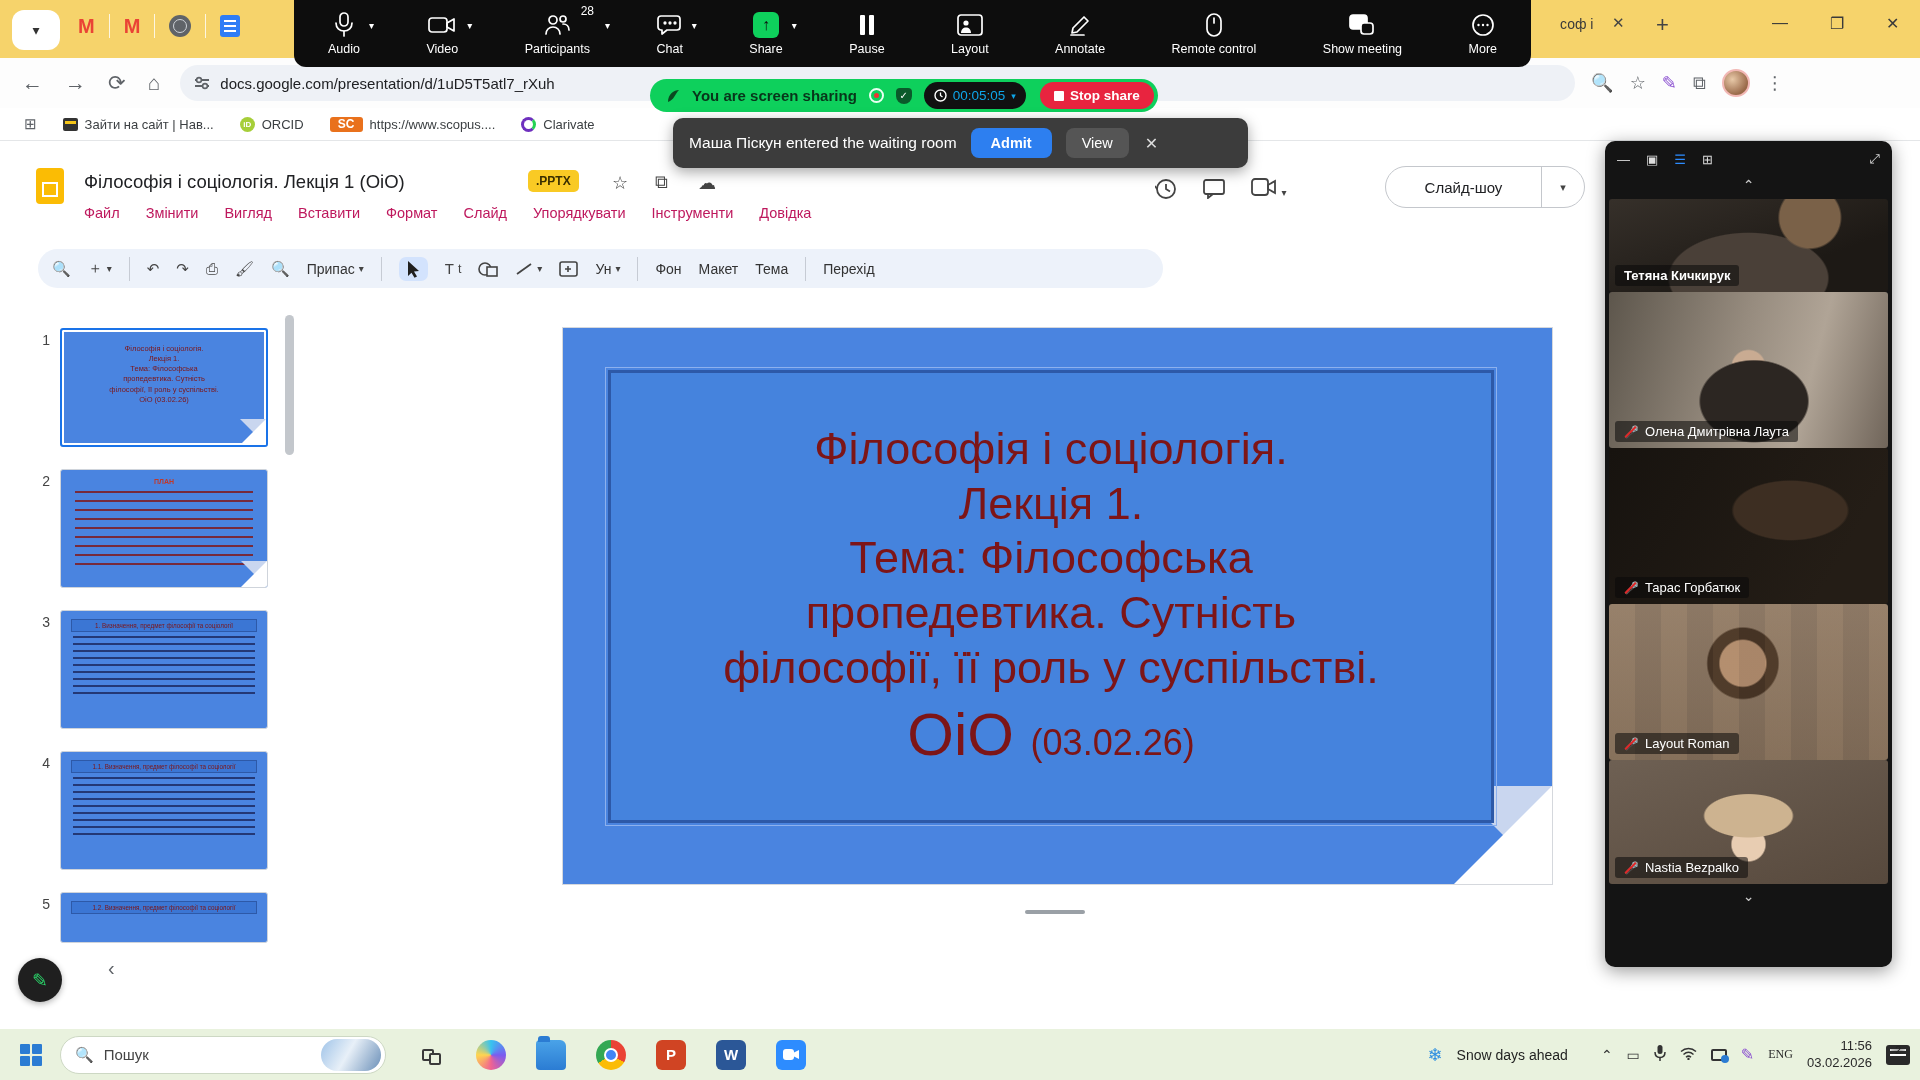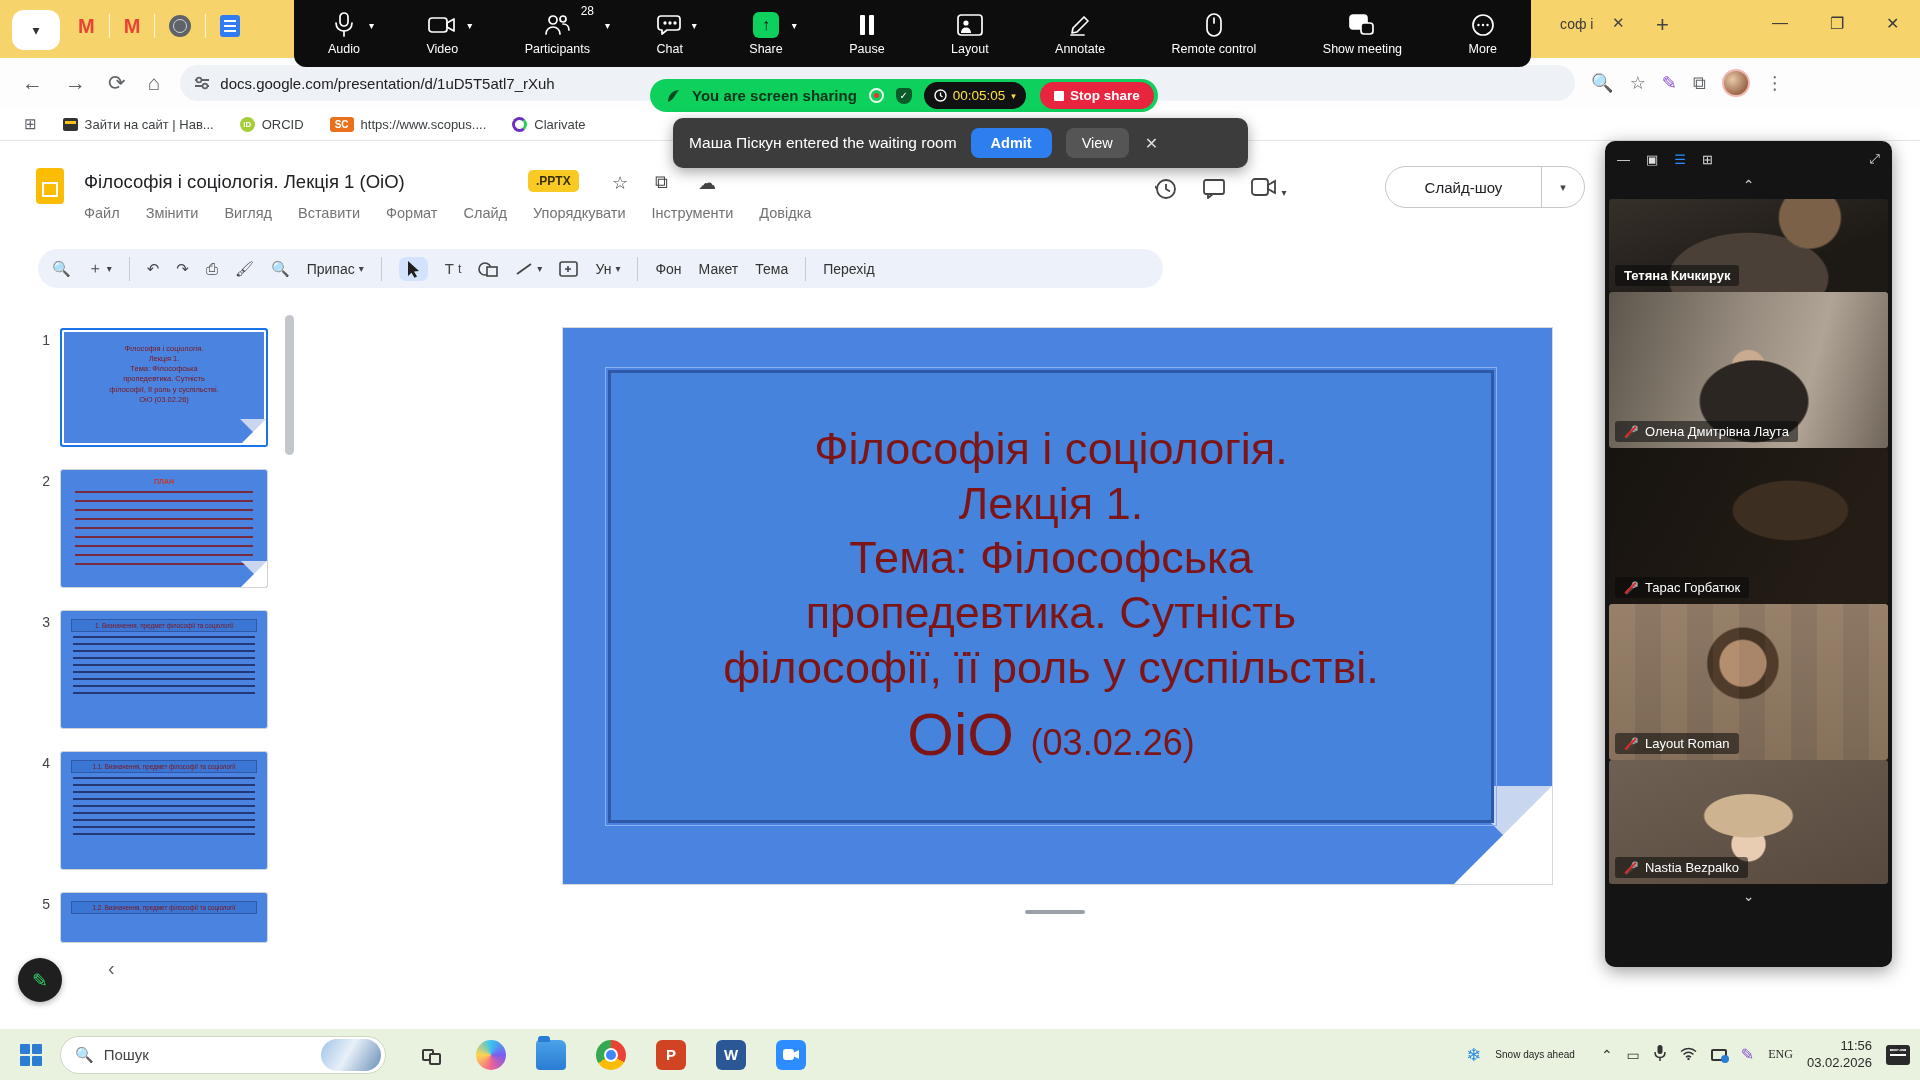--- a/index.html
+++ b/index.html
@@ -35,22 +35,22 @@
     background:radial-gradient(circle at 35% 35%, #e8c9a8, #9a6a4a 70%); border:2px solid #f2b8b5; }
 
   #bookmarks { left:0; top:108px; width:1920px; height:33px; background:#fff;
     border-bottom:1px solid #e4e6e8; display:flex; align-items:center; font-size:13px; color:#3c4043; }
   .bm { display:flex; align-items:center; gap:7px; margin-left:26px; white-space:nowrap; }
   .bm-grid { color:#5f6368; font-size:15px; margin-left:24px; }
   .bm-cap { width:15px; height:13px; background:#333; border-radius:2px; position:relative; }
   .bm-cap:after { content:""; position:absolute; left:2px; right:2px; top:3px; height:3px; background:#f5c518; }
   .bm-orcid { width:15px; height:15px; border-radius:50%; background:#a6ce39; color:#fff;
     font-size:8px; font-weight:bold; display:flex; align-items:center; justify-content:center; }
-  .bm-sc { width:24px; height:15px; border-radius:3px; background:#e9711c; color:#fff;
-    font-size:10px; font-weight:bold; display:flex; align-items:center; justify-content:center; }
+  .bm-sc { width:33px; height:15px; border-radius:3px; background:#e9711c; color:#fff;
+    font-size:12px; font-weight:bold; display:flex; align-items:center; justify-content:center; }
   .bm-cl { width:15px; height:15px; border-radius:50%; border:3px solid #6e2fbe; border-right-color:#24d354; }
 
   
   #zoomtb { left:294px; top:0; width:1237px; height:67px; background:#0d0d0d;
     border-radius:0 0 12px 12px; display:flex; align-items:center; justify-content:space-between;
     padding:0 34px; z-index:30; }
   .zitem { display:flex; flex-direction:column; align-items:center; gap:4px; color:#fff; position:relative; }
   .zlabel { font-size:12.5px; color:#fff; white-space:nowrap; }
   .zic { height:26px; display:flex; align-items:center; }
   .zchev { position:absolute; right:-14px; top:8px; color:#fff; font-size:10px; }
@@ -60,21 +60,21 @@
   svg.zsvg { stroke:#fff; fill:none; stroke-width:1.7; stroke-linecap:round; stroke-linejoin:round; }
 
   
   #banner { left:650px; top:79px; height:33px; background:#0ed05c; border-radius:17px;
     display:flex; align-items:center; padding:0 4px 0 16px; gap:12px; z-index:31; }
   .banner-txt { color:#08351a; font-weight:bold; font-size:15px; white-space:nowrap; }
   .rec { width:15px; height:15px; border:2px solid #eafff1; border-radius:50%; position:relative; }
   .rec:after { content:""; position:absolute; inset:3px; background:#e33; border-radius:50%; }
   .shield { width:16px; height:16px; background:#0a5a2a; border-radius:4px 4px 8px 8px; color:#fff;
     font-size:10px; display:flex; align-items:center; justify-content:center; }
-  .timer-pill { height:27px; background:#111; border-radius:14px; color:#fde047; font-size:13.5px;
+  .timer-pill { height:27px; background:#111; border-radius:14px; color:#0ea5e9; font-size:13.5px;
     display:flex; align-items:center; gap:6px; padding:0 10px; }
   .stopbtn { height:27px; background:#e8243f; border-radius:14px; color:#fff; font-size:13.5px;
     font-weight:bold; display:flex; align-items:center; gap:6px; padding:0 14px; margin-left:2px; }
 
   
   #notif { left:673px; top:118px; width:575px; height:50px; background:#3c3c3c; border-radius:10px;
     display:flex; align-items:center; padding:0 16px; gap:14px; z-index:32;
     box-shadow:0 4px 14px rgba(0,0,0,.35); }
   .notif-txt { color:#fff; font-size:15.5px; white-space:nowrap; }
   .admit { background:#2d7ff0; color:#fff; font-weight:bold; font-size:14.5px; border-radius:8px;
@@ -83,21 +83,21 @@
   .notif-x { color:#ddd; font-size:16px; margin-left:2px; }
 
   
   #slides-logo { left:36px; top:168px; width:28px; height:36px; background:#fbbc04; border-radius:4px; }
   #slides-logo:after { content:""; position:absolute; left:6px; right:6px; top:14px; bottom:7px;
     border:2.5px solid #fff; }
   .doc-title { left:84px; top:171px; font-size:18.5px; color:#202124; }
   .pptx { left:528px; top:170px; background:#f9ca24; color:#3a2f00; font-weight:bold; font-size:12px;
     border-radius:5px; padding:4px 8px; }
   .hdr-ic { top:172px; color:#444; font-size:18px; }
-  #menubar { left:84px; top:205px; display:flex; gap:26px; font-size:14.5px; color:#737373; }
+  #menubar { left:84px; top:205px; display:flex; gap:26px; font-size:14.5px; color:#be185d; }
   #right-ics { left:1155px; top:178px; display:flex; align-items:center; gap:26px; color:#444; }
   #slideshow { left:1385px; top:166px; width:200px; height:42px; border:1px solid #c4c7cc;
     border-radius:21px; display:flex; align-items:center; background:#fff; }
   .ss-label { flex:1; text-align:center; font-size:15px; color:#202124; }
   .ss-sep { width:1px; height:100%; background:#c4c7cc; }
   .ss-chev { width:42px; text-align:center; color:#444; font-size:11px; }
 
   
   #stoolbar { left:38px; top:249px; width:1125px; height:39px; background:#edf2fa; border-radius:20px;
     display:flex; align-items:center; padding:0 14px; gap:17px; color:#444; font-size:15px; }
@@ -204,21 +204,21 @@
   .ic-folder { background:linear-gradient(180deg,#4aa3e8,#2b7cd3); border-radius:4px 6px 4px 4px; position:relative; }
   .ic-folder:before { content:""; position:absolute; top:-4px; left:2px; width:12px; height:6px;
     background:#2b7cd3; border-radius:3px 3px 0 0; }
   .ic-chrome { border-radius:50%; background:conic-gradient(#ea4335 0 33%, #fbbc05 33% 66%, #34a853 66% 100%); position:relative; }
   .ic-chrome:after { content:""; position:absolute; inset:8px; background:#4285f4; border:2.5px solid #fff; border-radius:50%; }
   .ic-ppt { background:#d04423; }
   .ic-word { background:#2b5797; }
   .ic-zoom { background:#2d8cff; position:relative; }
   #tray { margin-left:auto; display:flex; align-items:center; gap:14px; padding-right:10px; color:#2a2a2a; }
   .snow { color:#2b8de0; font-size:18px; }
-  .weather-txt { font-size:10px; color:#1f1f1f; margin-right:12px; }
+  .weather-txt { font-size:14px; color:#1f1f1f; margin-right:19px; }
   .tray-ic { font-size:14px; color:#333; }
   .cast { position:relative; width:16px; height:12px; border:2px solid #333; border-radius:2px; }
   .cast:after { content:""; position:absolute; right:-4px; bottom:-4px; width:8px; height:8px;
     background:#2b7cd3; border-radius:50%; }
   .feather { color:#8a4fd0; font-size:16px; }
   .lang { font-size:12px;font-family:Liberation Serif, serif; }
   .clock { text-align:right; font-size:13px; line-height:1.25; }
   .bellbox { position:relative; width:24px; height:20px; background:#2a2a2a; border-radius:3px; }
   .bellbox i { position:absolute; left:4px; top:4px; width:16px; height:2px; background:#fff;
     box-shadow:0 5px 0 #fff; }

